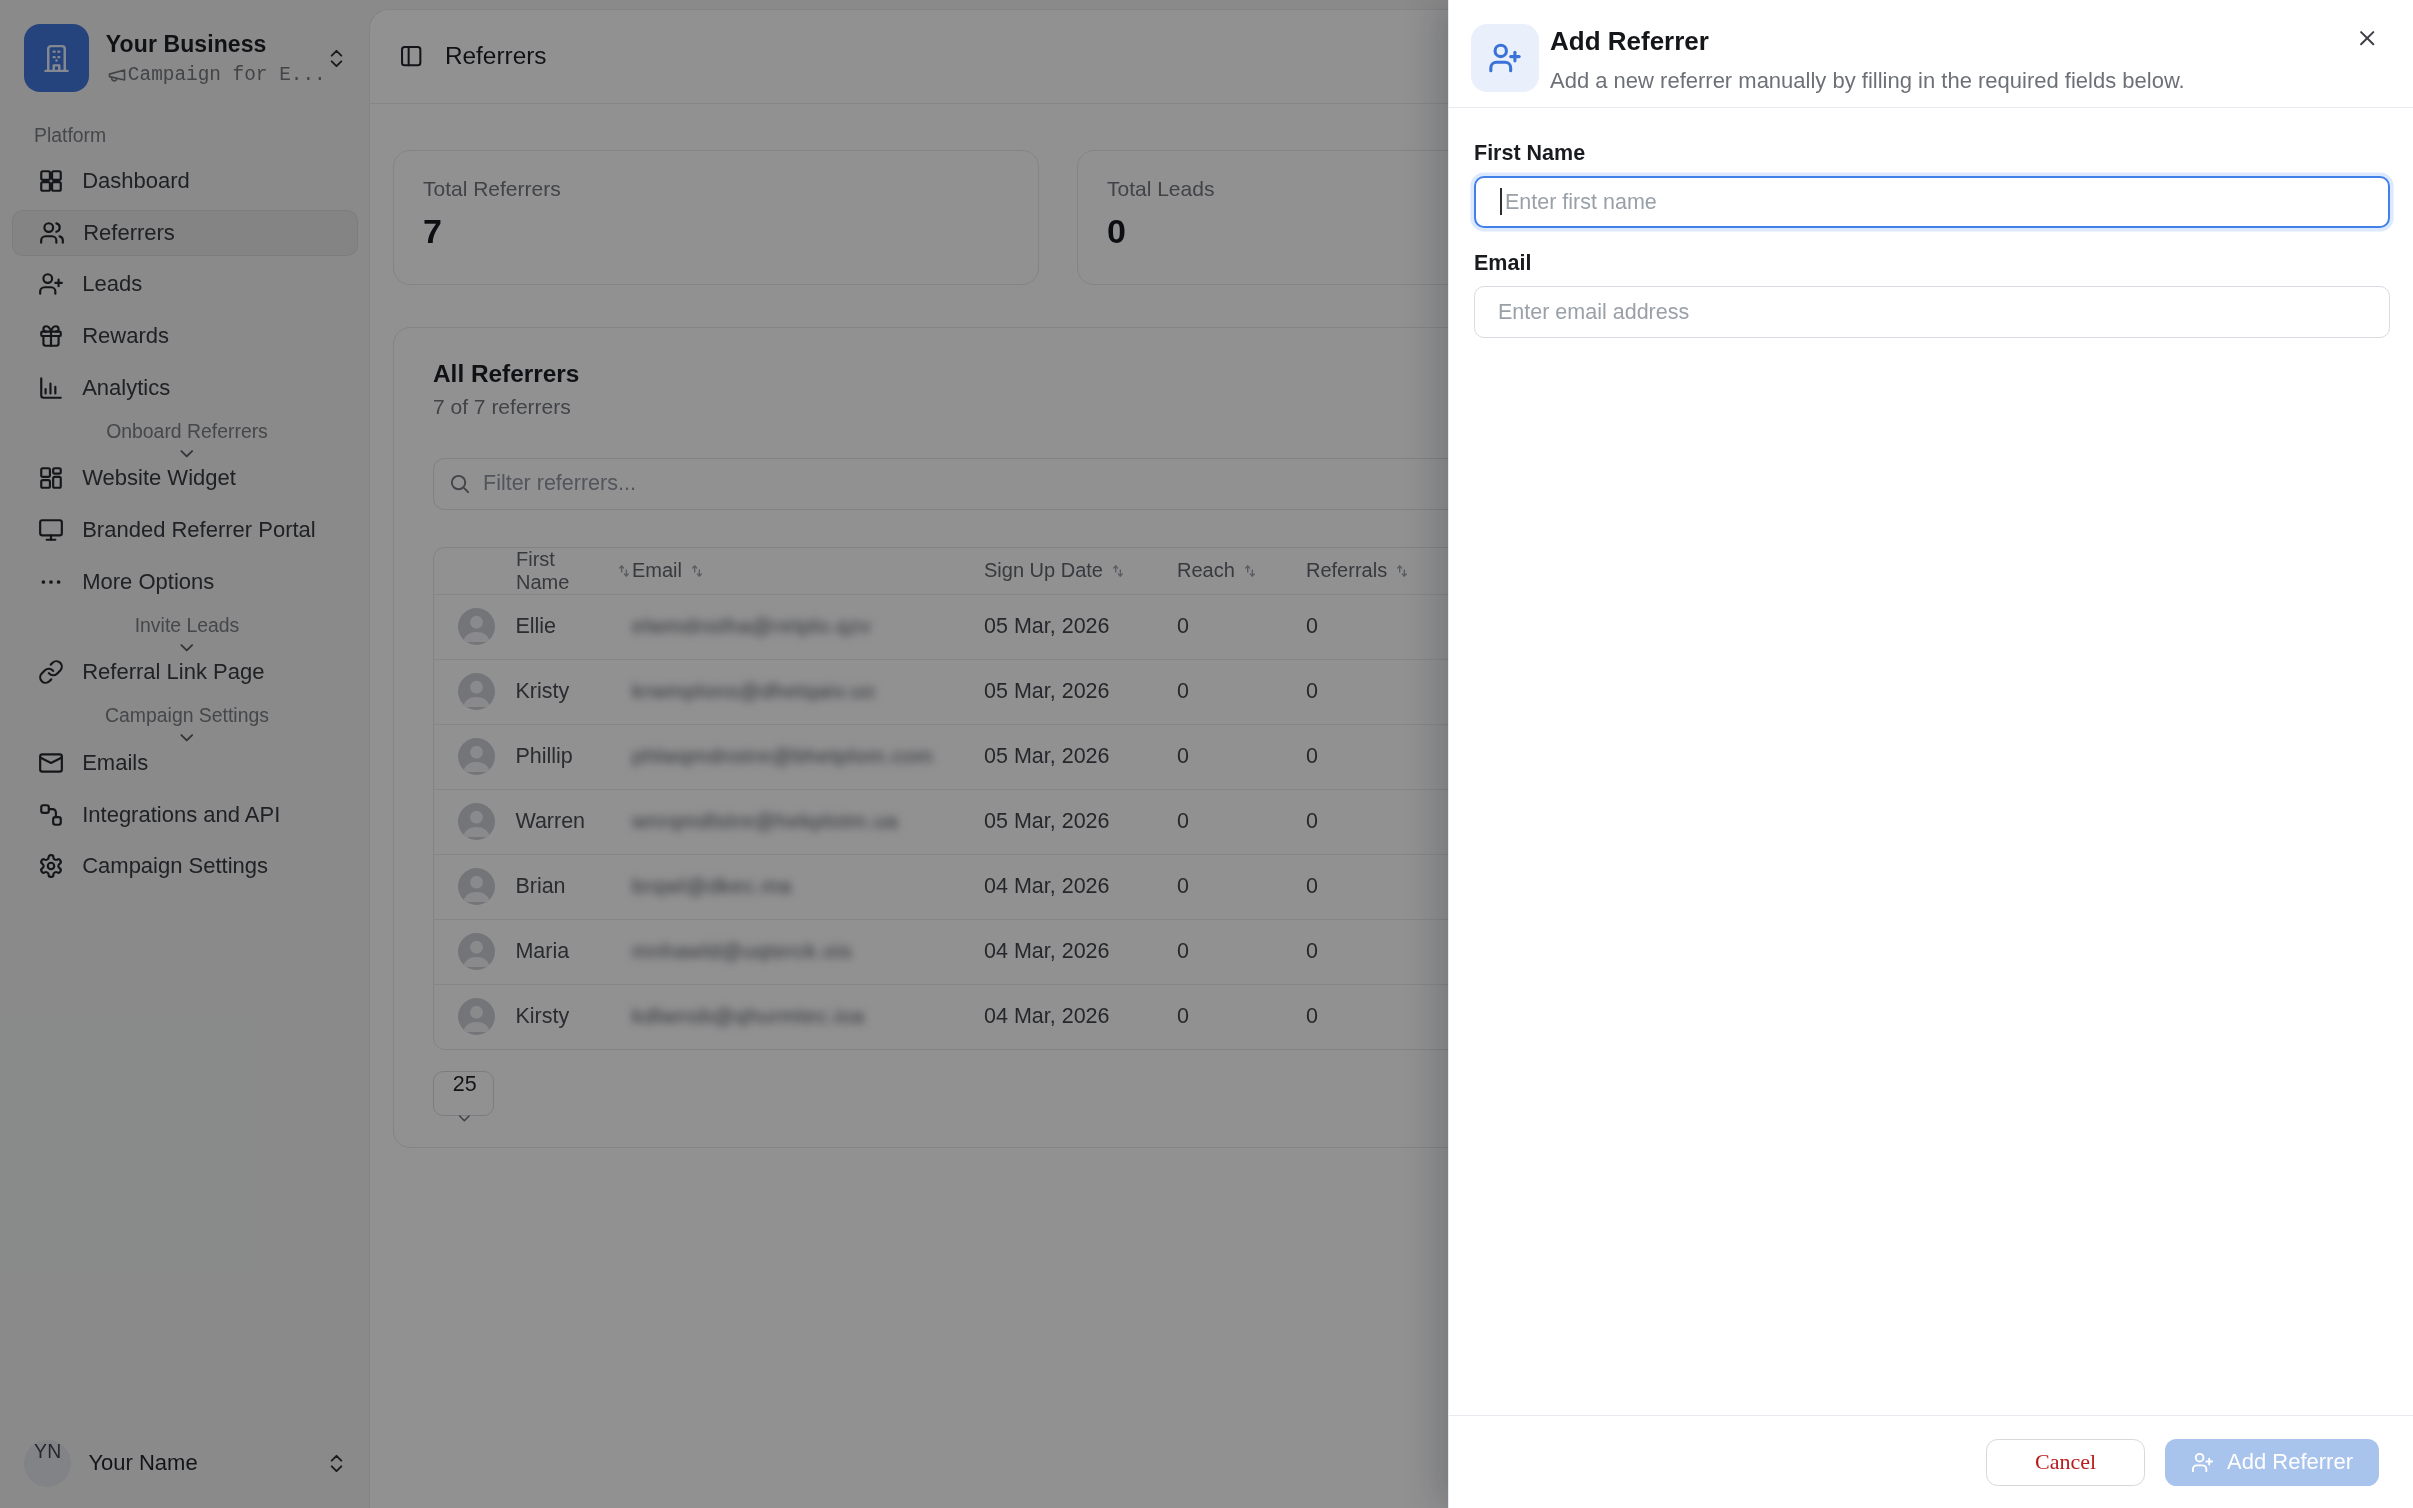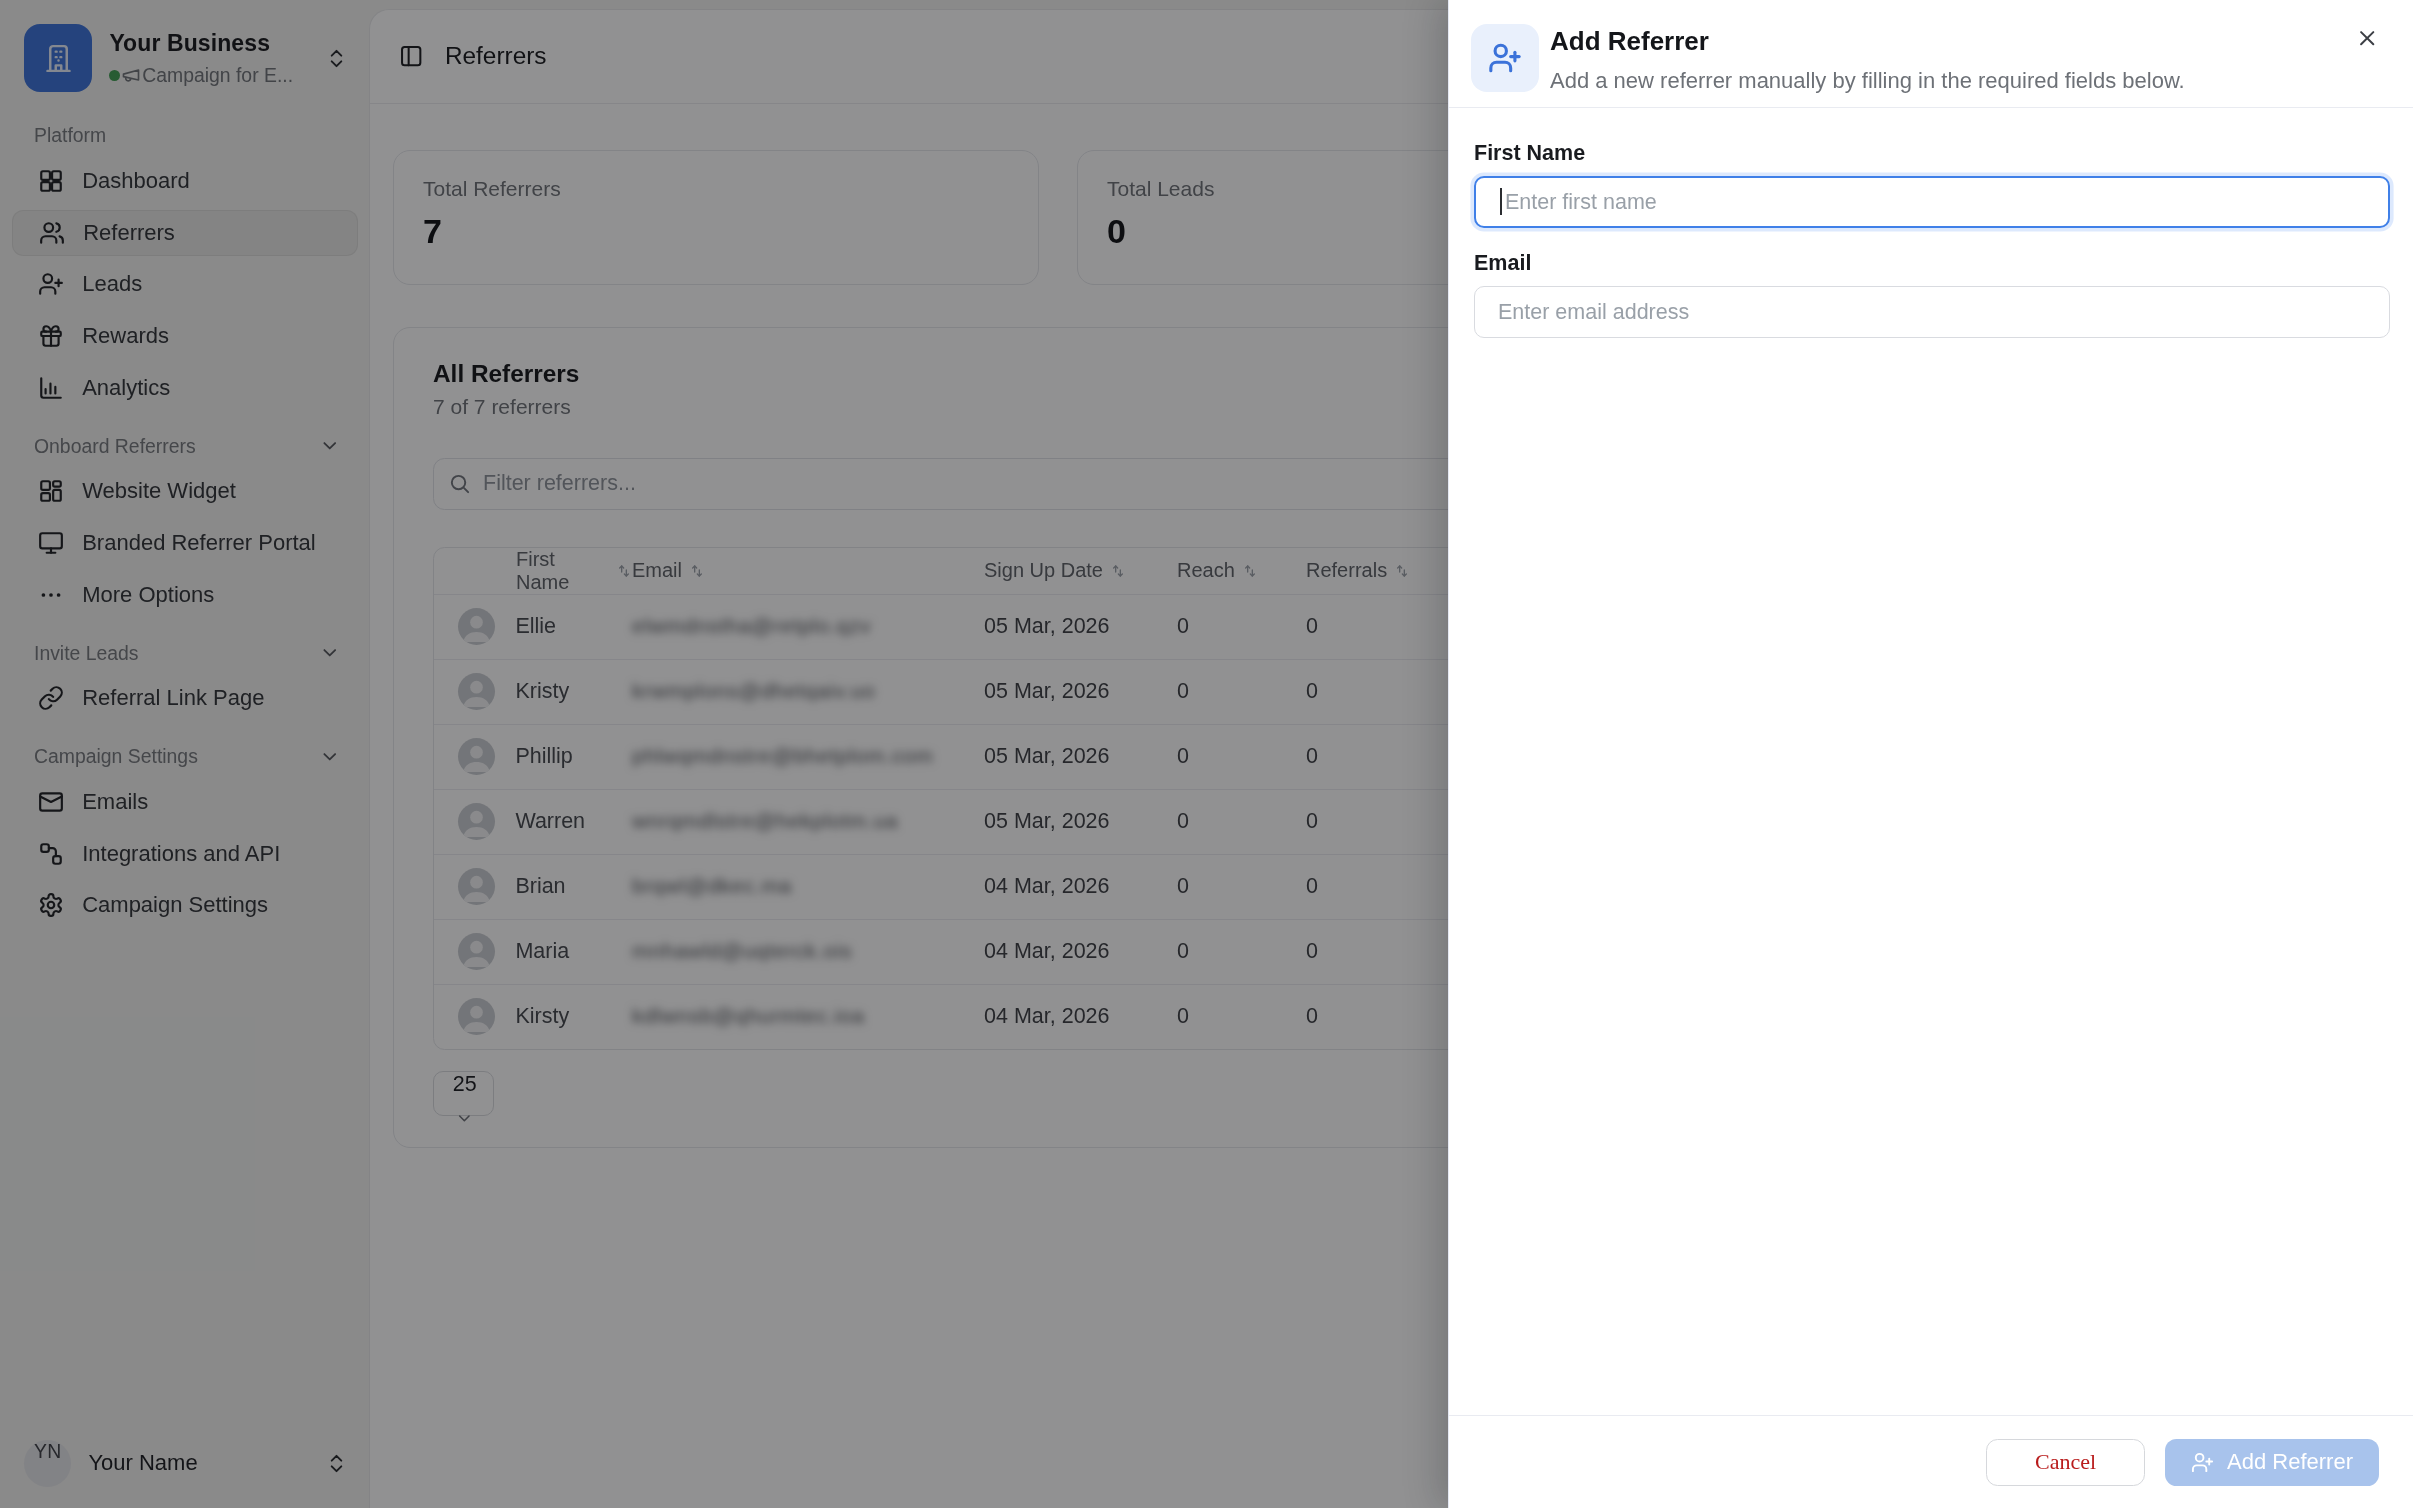--- a/index.html
+++ b/index.html
@@ -21,31 +21,31 @@
     position: absolute; left: 0; top: 0; width: 369px; height: 1508px;
     background: #f2f2f0; z-index: 10; display: flex; flex-direction: column;
   }
   .biz-row { display: flex; align-items: center; margin: 24.4px 21.5px 0 24.4px; }
   .biz-logo {
     width: 68px; height: 68px; border-radius: 16px; background: #3b72d9;
     display: flex; align-items: center; justify-content: center; color: #e8eefb;
   }
   .biz-text { margin-left: 17px; min-width: 0; }
   .biz-name { font-size: 23px; font-weight: 700; color: #17181c; letter-spacing: 0.1px; }
-  .biz-sub { display: flex; align-items: center; gap: 1px; margin-top: 6.5px; color: #6f7378; }
+  .biz-sub { display: flex; align-items: center; gap: 1px; margin-top: 6.5px; color: #6f7378; font-family: Liberation Mono, monospace; }
   .biz-dot { width: 10.8px; height: 10.8px; border-radius: 50%; background: #3f9e52; }
   .biz-campaign { font-size: 19.4px; color: #6f7378; white-space: nowrap; }
   .biz-switch { margin-left: auto; color: #26282c; }
 
   .nav { margin-top: 30px; flex: 1 1 auto; overflow: hidden; }
   .sect-head {
     display: flex; align-items: center; justify-content: space-between;
     margin: 0 29px 8.6px 34px; height: 27px;
   }
-  .sect-head.gap-top { margin-top: 22px; }
+  .sect-head.gap-top { margin-top: 9px; flex-direction: column; }
   .sect-label { font-size: 19.4px; color: #75787d; }
   .sect-chev { color: #54575c; }
   .nav-item {
     display: flex; align-items: center; gap: 18.7px;
     height: 46px; margin: 0 11.5px 5.7px 11.5px; padding: 0 14.4px 0 26px;
     border-radius: 11.5px; font-size: 22px; color: #303338; cursor: pointer;
   }
   .nav-item .nicon { color: #1e2024; }
   .nav-item.active { background: #e7e7e5; border: 0.7px solid rgba(0,0,0,0.05); font-weight: 500; }
 

